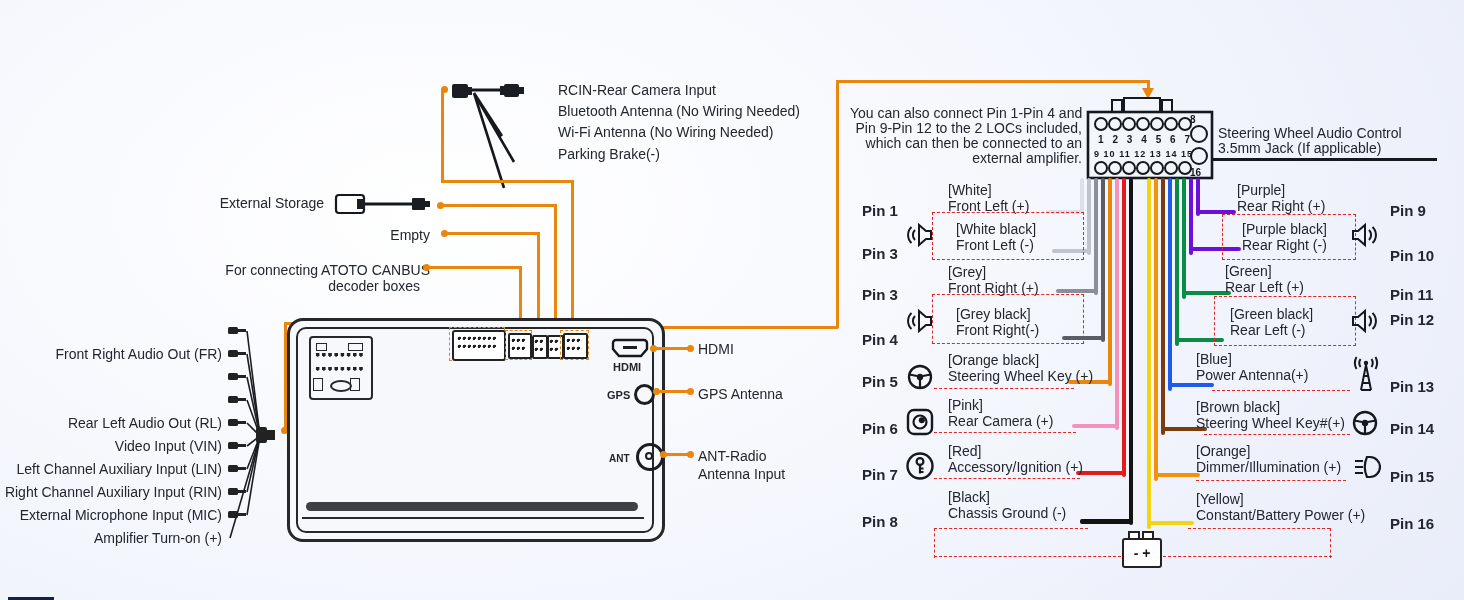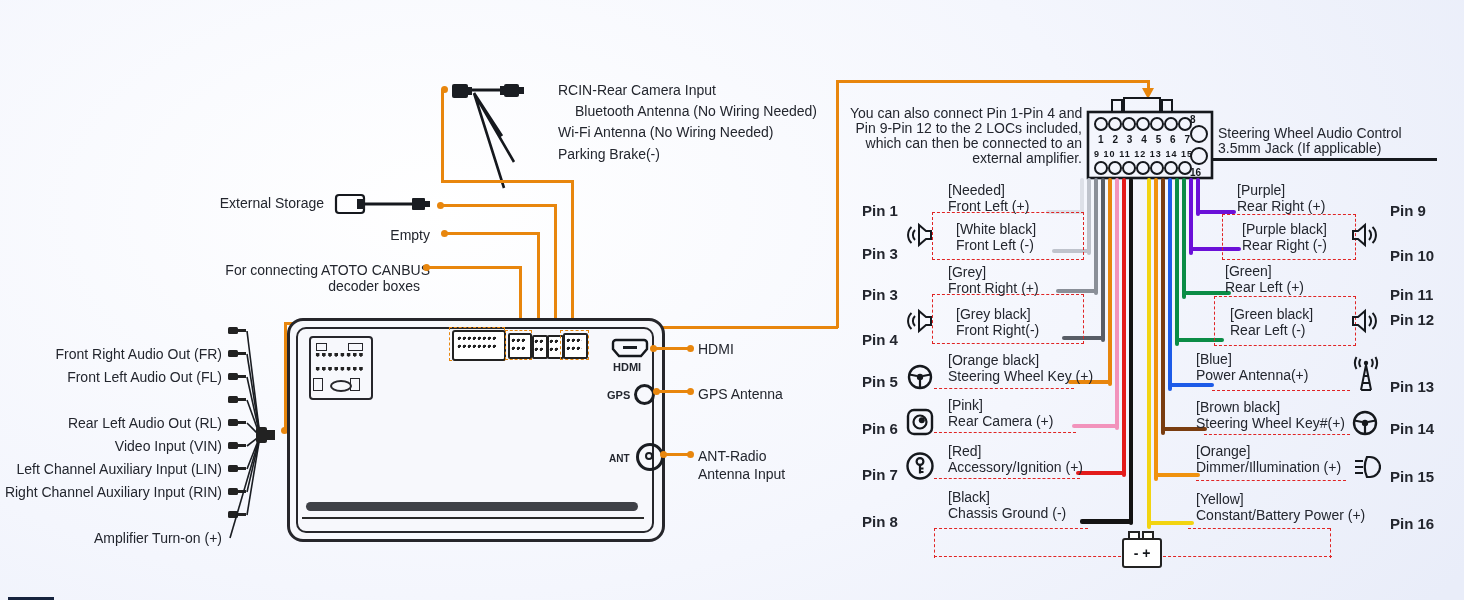--- a/index.html
+++ b/index.html
@@ -40,21 +40,21 @@
   <svg class="ic" style="left:448px;top:76px" width="110" height="118" viewBox="0 0 110 118">
     <rect x="4" y="8" width="16" height="14" rx="2" fill="#1a1d22"></rect>
       <rect x="19" y="11" width="5" height="8" fill="#1a1d22"></rect>
     <path d="M24,14 H56" class="stroke" stroke-width="3"></path>
     <path d="M26,17 L54,60 M26,17 L66,86 M26,17 L56,112" class="stroke" stroke-width="2.6"></path>
     <rect x="56" y="8" width="15" height="13" rx="2" fill="#1a1d22"></rect>
       <rect x="71" y="11" width="5" height="7" fill="#1a1d22"></rect>
       <rect x="52" y="10" width="4" height="9" fill="#1a1d22"></rect>
   </svg>
   <div class="lbl" style="left:558px;top:82px">RCIN-Rear Camera Input</div>
-  <div class="lbl" style="left:575px;top:103px">Bluetooth Antenna (No Wiring Needed)</div>
+  <div class="lbl" style="left:558px;top:103px">Bluetooth Antenna (No Wiring Needed)</div>
   <div class="lbl" style="left:558px;top:124px">Wi-Fi Antenna (No Wiring Needed)</div>
   <div class="lbl" style="left:558px;top:146px">Parking Brake(-)</div>
 
   <div class="lbl r" style="left:180px;top:195px;width:144px">External Storage</div>
   <svg class="ic" style="left:334px;top:192px" width="102" height="24" viewBox="0 0 102 24">
     <rect x="2" y="3" width="28" height="18" rx="3" class="stroke" stroke-width="2.2"></rect>
     <rect x="23" y="7" width="8" height="10" fill="#1a1d22"></rect>
     <path d="M31,12 H78" class="stroke" stroke-width="3"></path>
     <rect x="78" y="6" width="13" height="12" rx="1" fill="#1a1d22"></rect>
       <rect x="91" y="9" width="5" height="6" fill="#1a1d22"></rect>
@@ -93,25 +93,25 @@
   <div class="olv" style="left:1147px;top:80px;height:10px"></div>
   <div class="arrow-down" style="left:1142px;top:88px"></div>
 
   <div class="olh" style="left:285px;top:322px;width:189px"></div>
   <div class="olv" style="left:471px;top:322px;height:9px"></div>
   <div class="dt" style="left:468px;top:328px"></div>
   <div class="olv" style="left:284px;top:322px;height:107px"></div>
   <div class="dt" style="left:281px;top:427px"></div>
 
   <div class="lbl r" style="left:0px;top:346px;width:222px">Front Right Audio Out (FR)</div>
-  <div class="lbl r" style="left:0px;top:369px;width:222px">Front Left Audio Out (FL)</div>
   <div class="lbl r" style="left:0px;top:438px;width:222px">Video Input (VIN)</div>
   <div class="lbl r" style="left:0px;top:415px;width:222px">Rear Left Audio Out (RL)</div>
   <div class="lbl r" style="left:0px;top:461px;width:222px">Left Channel Auxiliary Input (LIN)</div>
   <div class="lbl r" style="left:0px;top:484px;width:222px">Right Channel Auxiliary Input (RIN)</div>
+  <div class="lbl r" style="left:0px;top:507px;width:222px">External Microphone Input (MIC)</div>
   <div class="lbl r" style="left:0px;top:530px;width:222px">Amplifier Turn-on (+)</div>
   <div class="rca" style="left:228px;top:326px"></div>
   <div class="rca" style="left:228px;top:349px"></div>
   <div class="rca" style="left:228px;top:372px"></div>
   <div class="rca" style="left:228px;top:395px"></div>
   <div class="rca" style="left:228px;top:418px"></div>
   <div class="rca" style="left:228px;top:441px"></div>
   <div class="rca" style="left:228px;top:464px"></div>
   <div class="rca" style="left:228px;top:487px"></div>
   <div class="rca" style="left:228px;top:510px"></div>
@@ -280,21 +280,21 @@
 
   <div class="pin" style="left:862px;top:202px">Pin 1</div>
   <div class="pin" style="left:862px;top:245px">Pin 3</div>
   <div class="pin" style="left:862px;top:286px">Pin 3</div>
   <div class="pin" style="left:862px;top:331px">Pin 4</div>
   <div class="pin" style="left:862px;top:373px">Pin 5</div>
   <div class="pin" style="left:862px;top:420px">Pin 6</div>
   <div class="pin" style="left:862px;top:466px">Pin 7</div>
   <div class="pin" style="left:862px;top:513px">Pin 8</div>
 
-  <div class="lbl sm" style="left:948px;top:183px">[Needed]</div>
+  <div class="lbl sm" style="left:948px;top:183px">[White]</div>
   <div class="lbl sm" style="left:948px;top:199px">Front Left (+)</div>
   <div class="lbl sm" style="left:956px;top:222px">[White black]</div>
   <div class="lbl sm" style="left:956px;top:238px">Front Left (-)</div>
   <div class="lbl sm" style="left:948px;top:265px">[Grey]</div>
   <div class="lbl sm" style="left:948px;top:281px">Front Right (+)</div>
   <div class="lbl sm" style="left:956px;top:307px">[Grey black]</div>
   <div class="lbl sm" style="left:956px;top:323px">Front Right(-)</div>
   <div class="lbl sm" style="left:948px;top:353px">[Orange black]</div>
   <div class="lbl sm" style="left:948px;top:369px">Steering Wheel Key (+)</div>
   <div class="lbl sm" style="left:948px;top:398px">[Pink]</div>

